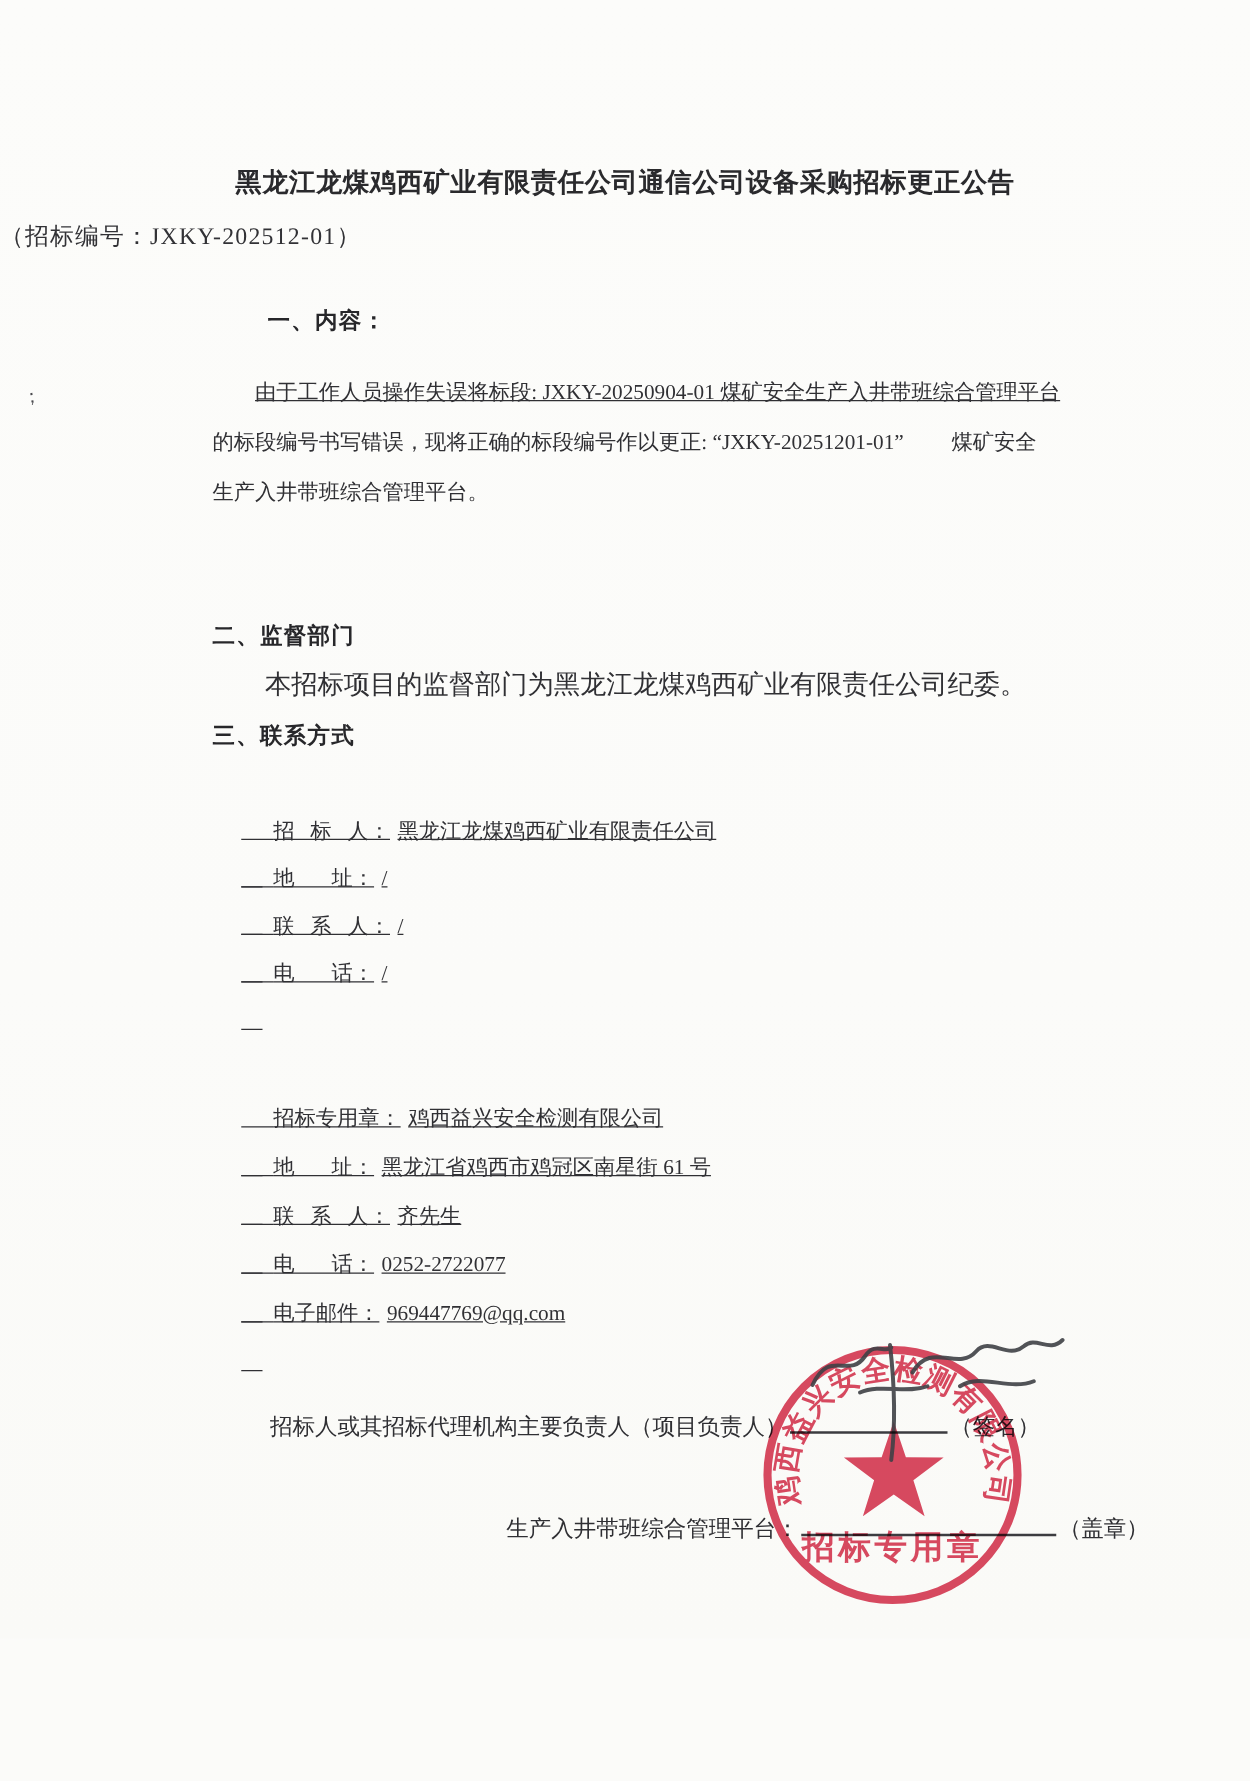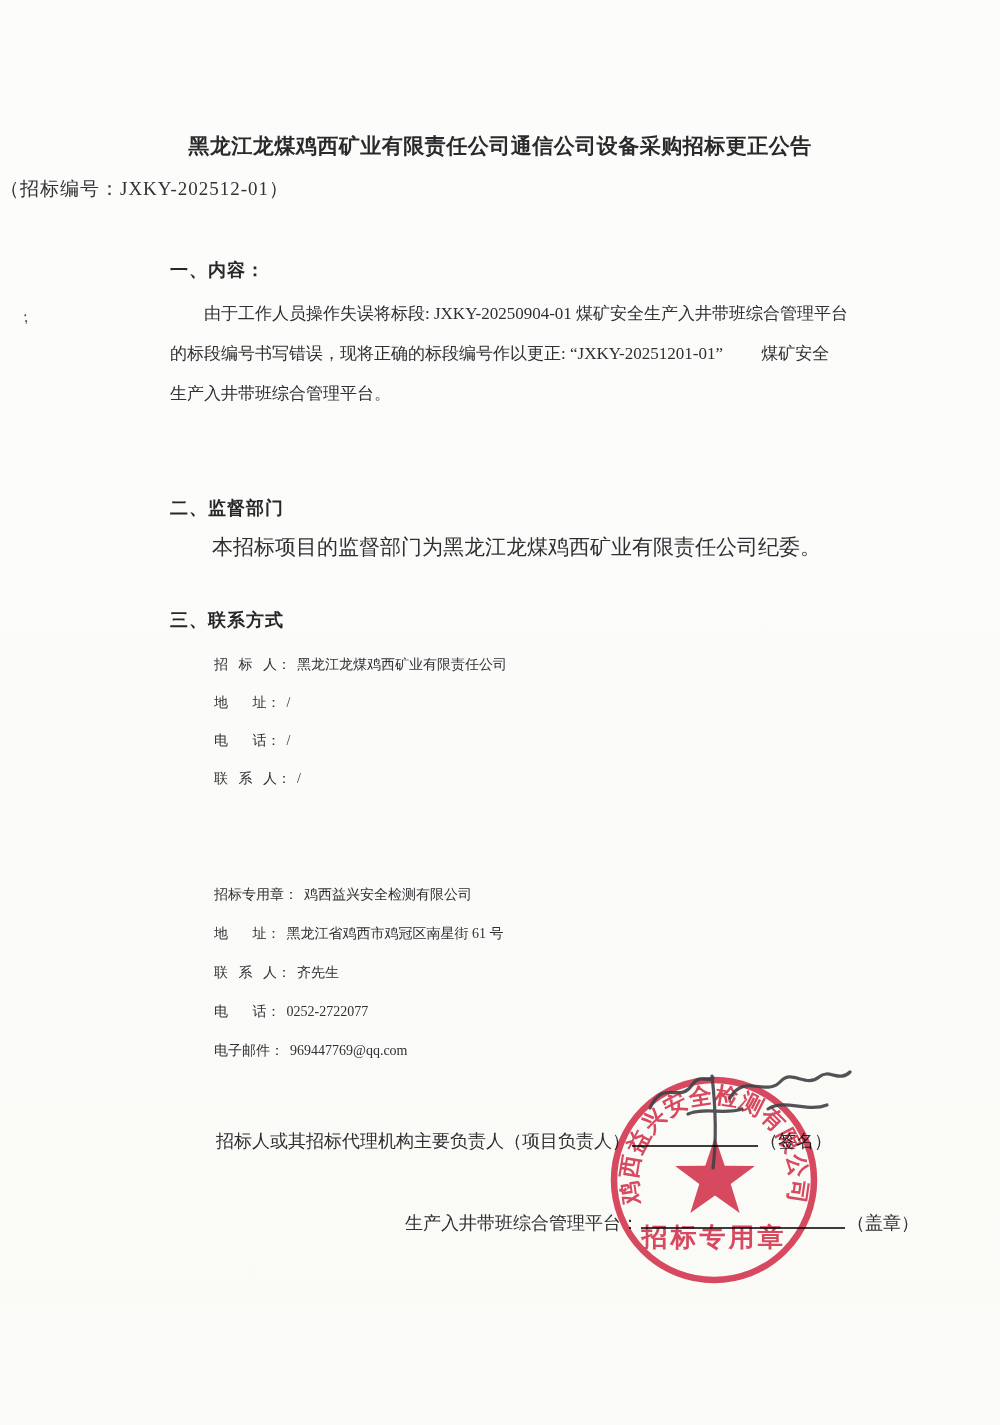--- a/index.html
+++ b/index.html
@@ -23,34 +23,34 @@
     position: absolute; top: 176px; left: 0; width: 100%;
     text-align: left; font-size: 19px; color: #323236;
     letter-spacing: 1px;
   }
   .sec-heading {
     position: absolute; left: 170px;
     font-family: "Liberation Sans", "DejaVu Sans", sans-serif;
     font-weight: bold; font-size: 18px; color: #27272a;
     letter-spacing: 1px;
   }
-  .h-content { top: 258px; }
+  .h-content { top: 244px; margin-left: 44px; }
   .h-supervision { top: 496px; }
-  .h-contact { top: 576px; margin-top: 32px; }
+  .h-contact { top: 576px; }
   .para {
     position: absolute; top: 294px; left: 170px; width: 692px;
     font-size: 17px; line-height: 40px; color: #303034;
   }
   .para-line { white-space: pre; }
-  .indent { text-indent: 2em; }
+  .indent { text-indent: 2em; text-decoration: underline; }
   .supervision-body {
     position: absolute; top: 534px; left: 170px; width: 700px;
     font-size: 21px; line-height: 26px; text-indent: 2em; color: #303034;
   }
-  .contact-block { position: absolute; left: 193px; font-size: 14px; color: #303034; }
+  .contact-block { position: absolute; left: 193px; font-size: 17px; color: #303034; text-decoration: underline; }
   .block-tenderer { top: 608px; }
   .block-agency { top: 836px; }
   .contact-row { height: 38px; line-height: 38px; white-space: pre; }
   .block-agency .contact-row { height: 39px; line-height: 39px; }
   .row-label { white-space: pre; }
   .row-value { white-space: pre; margin-left: 6px; }
   .footer-line { position: absolute; font-size: 18px; color: #2f2f33; white-space: pre; }
   .footer-principal { top: 1108px; left: 198px; }
   .footer-org { top: 1190px; left: 387px; }
   .blank-line {
@@ -99,24 +99,24 @@
   <div class="sec-heading h-contact">三、联系方式</div>
 
   <div class="contact-block block-tenderer">
     <div class="contact-row">
       <span class="row-label">招   标   人：</span><span class="row-value">黑龙江龙煤鸡西矿业有限责任公司</span>
     </div>
     <div class="contact-row">
       <span class="row-label">地       址：</span><span class="row-value">/</span>
     </div>
     <div class="contact-row">
-      <span class="row-label">电       话：</span><span class="row-value">/</span>
+      <span class="row-label">联   系   人：</span><span class="row-value">/</span>
     </div>
     <div class="contact-row">
-      <span class="row-label">联   系   人：</span><span class="row-value">/</span>
+      <span class="row-label">电       话：</span><span class="row-value">/</span>
     </div>
   </div>
 
   <div class="contact-block block-agency">
     <div class="contact-row">
       <span class="row-label">招标专用章：</span><span class="row-value">鸡西益兴安全检测有限公司</span>
     </div>
     <div class="contact-row">
       <span class="row-label">地       址：</span><span class="row-value">黑龙江省鸡西市鸡冠区南星街 61 号</span>
     </div>

